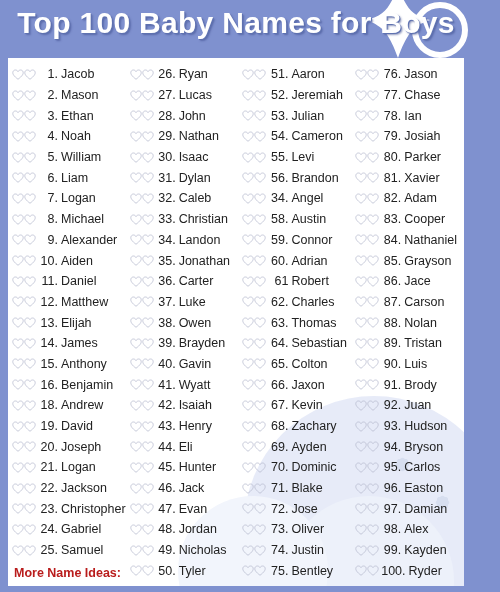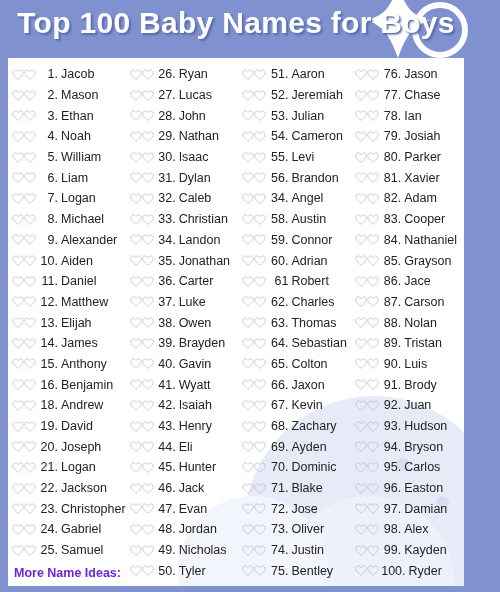--- a/index.html
+++ b/index.html
@@ -175,21 +175,21 @@
   }
 
   
   #footer {
     position: absolute;
     left: 6px;
     bottom: 6px;
     z-index: 3;
     font-size: 12.5px;
     font-weight: bold;
-    color: #6d28d9;
+    color: #b91c1c;
   }
 </style>
 </head>
 <body>
 
 <div id="poster">
 
   <div id="header">
     <div id="header-title">Top 100 Baby Names for Boys</div>
 

